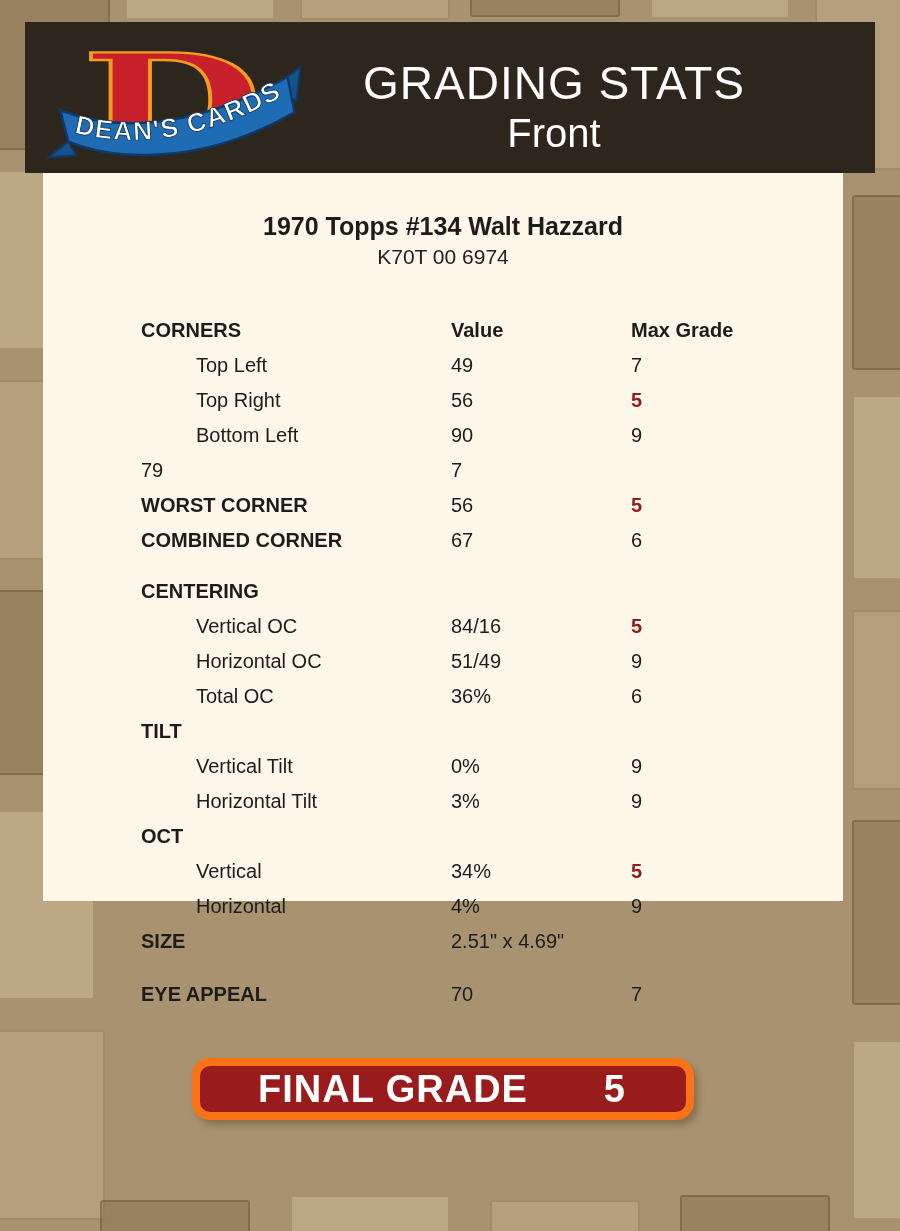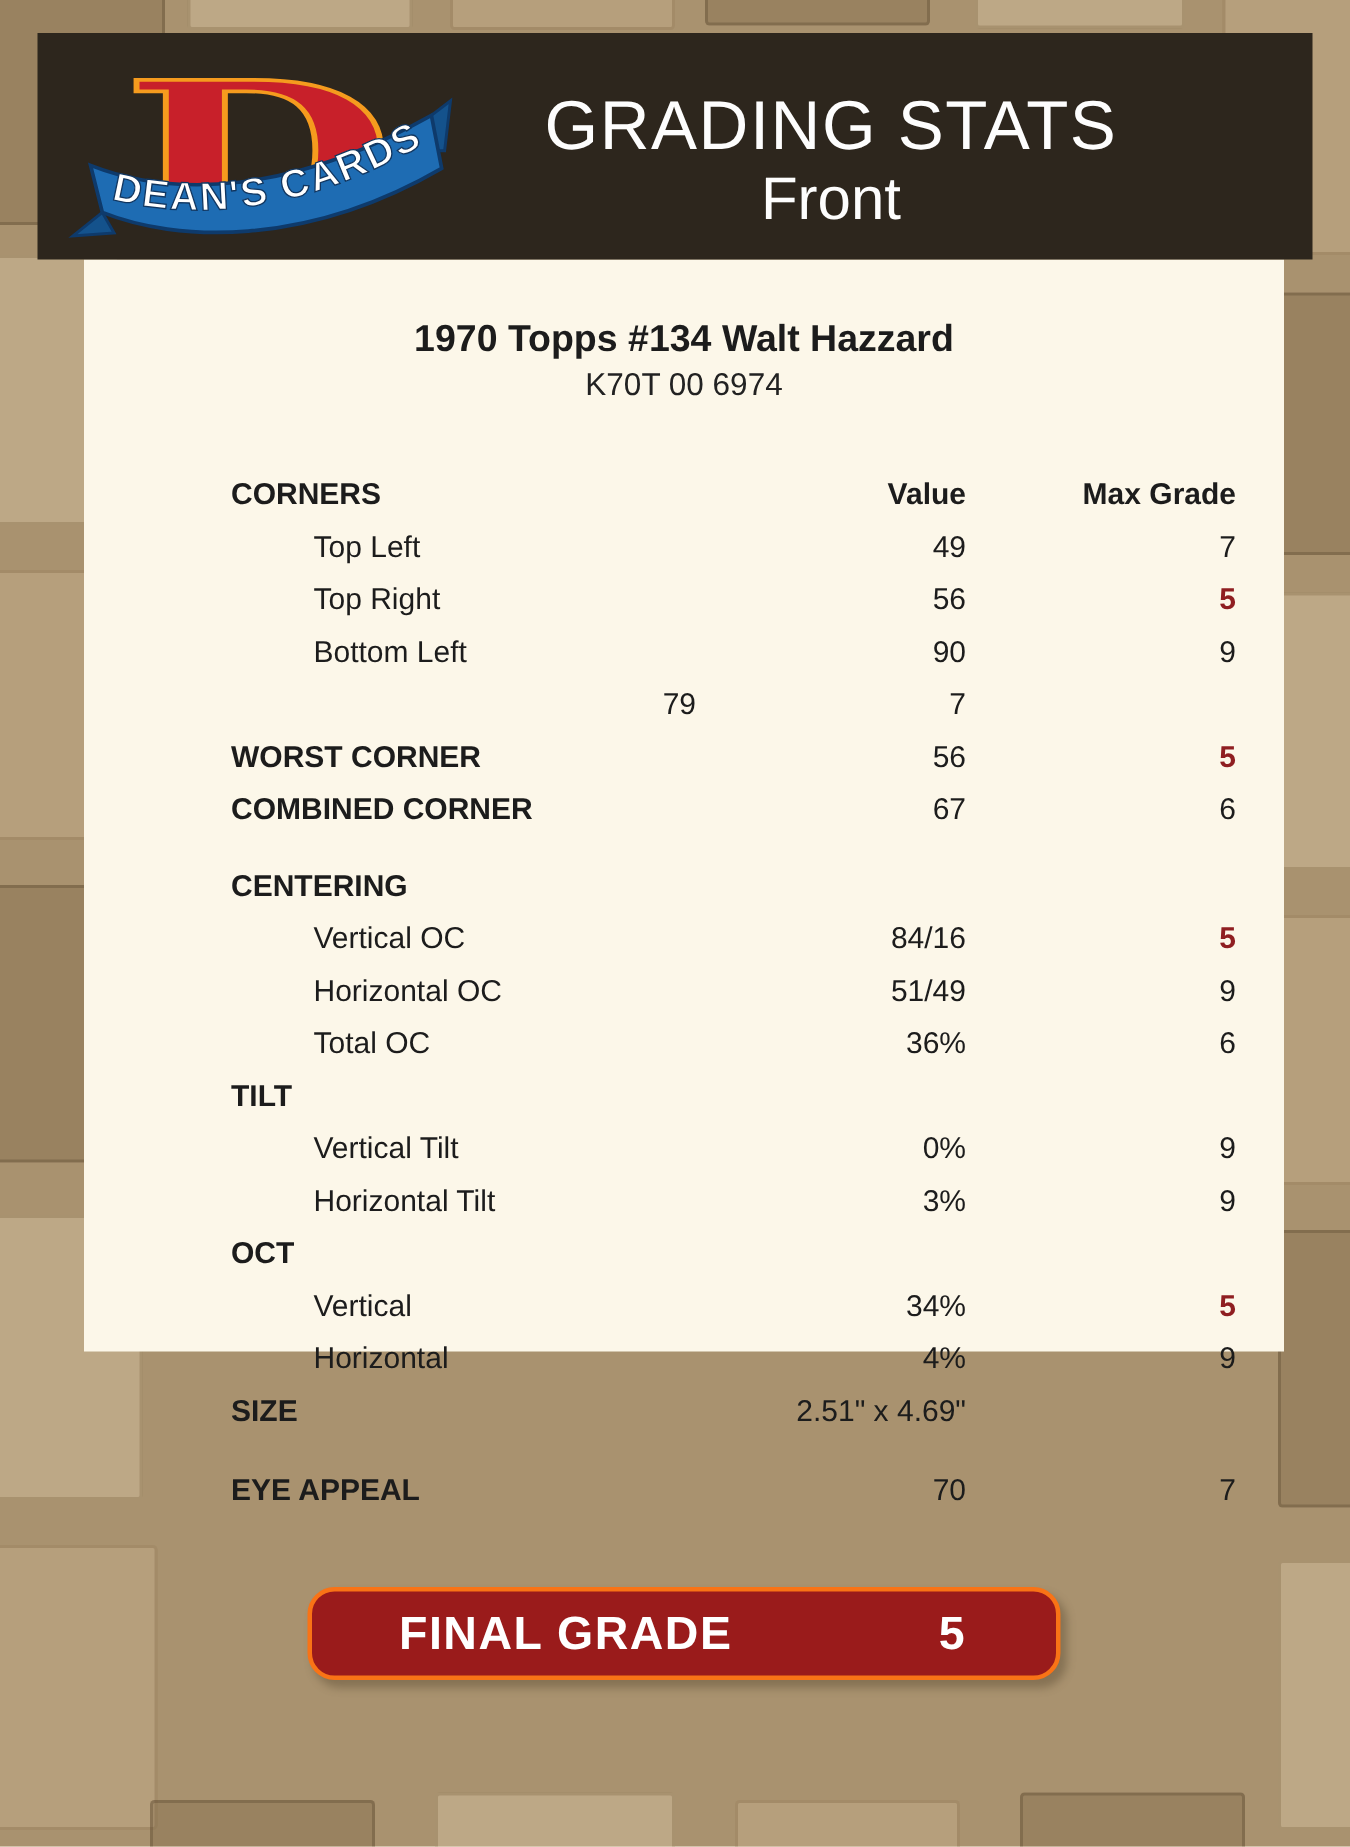--- a/index.html
+++ b/index.html
@@ -59,57 +59,57 @@
   .logo{position:absolute;left:20px;top:6px;width:258px;height:142px;}
   .header-titles{
     position:absolute;left:234px;top:34px;width:590px;
     text-align:center;color:#fdfdfd;
   }
   .header-title{font-size:46px;font-weight:400;letter-spacing:1px;line-height:54px;}
   .header-subtitle{font-size:40px;font-weight:400;line-height:46px;}
 
   
   .panel{
-    position:absolute;left:56px;top:173px;width:800px;height:728px;
+    position:absolute;left:43px;top:173px;width:800px;height:728px;
     background:var(--panel-bg);
     z-index:1;
   }
   .card-title{margin-top:38px;text-align:center;font-size:25px;font-weight:700;line-height:30px;}
   .card-serial{text-align:center;font-size:21px;font-weight:400;line-height:32px;color:#222;}
 
   
   .gtable{margin-top:40px;}
   .grow{
     display:grid;
     grid-template-columns:310px 180px 180px;
     margin-left:98px;
     height:35px;
     align-items:center;
     font-size:20px;
   }
   .grow .lbl{text-align:left;white-space:nowrap;}
-  .grow .val,.grow .grd{text-align:right;}
+  .grow .val,.grow .grd{text-align:left;}
   .grow.bold .lbl{font-weight:700;}
   .grow .lbl.indent{padding-left:55px;}
   .grow .grd.red{color:var(--accent-red);font-weight:700;}
   .grow.colhead .lbl,.grow.colhead .val,.grow.colhead .grd{font-weight:700;}
   .gap-sm{height:16px;}
   .gap-md{height:18px;}
 
   
   .final-grade{
     margin:46px auto 0;
     width:502px;height:62px;
     background:var(--button-red);
-    border:3px solid #f97316;
+    border:8px solid #f97316;
     border-radius:18px;
     box-shadow:4px 5px 6px rgba(90,75,50,0.45);
     display:flex;align-items:center;justify-content:space-between;
     padding:0 60px 0 58px;
-    color:#ffffff;font-size:31px;font-weight:700;letter-spacing:1px;
+    color:#ffffff;font-size:38px;font-weight:700;letter-spacing:1px;
     cursor:default;
   }
 </style>
 </head>
 <body>
 
 <div class="collage">
   <div class="card c1 dark"></div>
   <div class="card c2 light"></div>
   <div class="card c3"></div>

